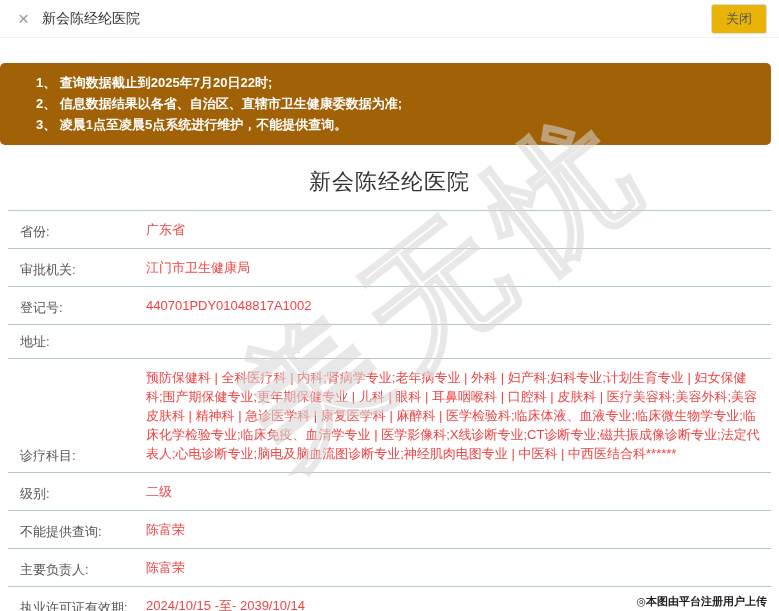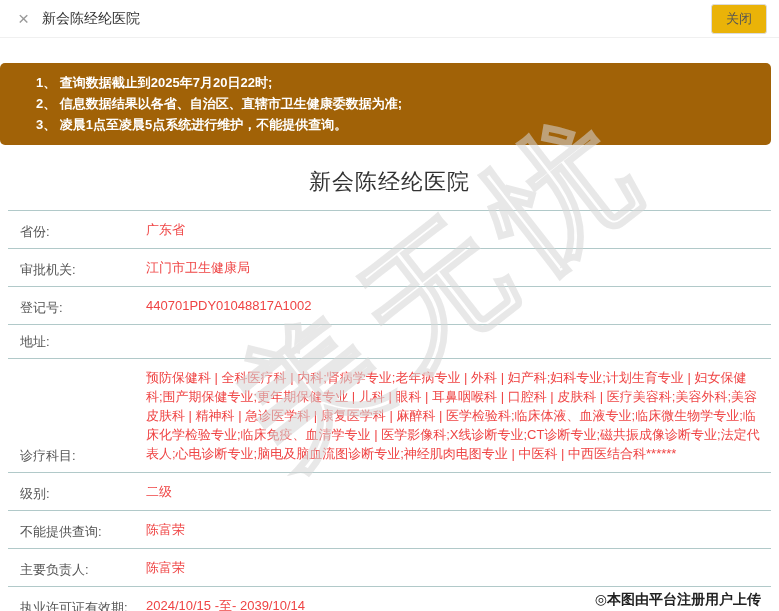--- a/index.html
+++ b/index.html
@@ -40,22 +40,22 @@
   .detail-row { display:flex; border-bottom:1px solid #b1c9c9; align-items:flex-end; }
   .detail-label {
     width:126px; flex-shrink:0; padding:9px 0 9px 12px;
     font-size:13px; color:#555; line-height:15px;
   }
   .detail-value {
     flex:1; padding:9px 10px 9px 0;
     font-size:13px; color:#ef4444; line-height:19px;
   }
   .upload-credit {
-    position:absolute; right:18px; bottom:2px;
-    font-size:14px; font-weight:bold; color:#222;
+    position:absolute; right:12px; bottom:2px;
+    font-size:11px; font-weight:bold; color:#222;
     text-shadow:-1px -1px 0 #fff, 1px -1px 0 #fff, -1px 1px 0 #fff, 1px 1px 0 #fff,
                 0 -1px 0 #fff, 0 1px 0 #fff, -1px 0 0 #fff, 1px 0 0 #fff;
   }
   
   .watermark {
     position:absolute; left:135px; top:195px; width:620px;
     transform:rotate(-38deg); transform-origin:center center;
     font-size:135px; font-weight:bold; letter-spacing:22px; white-space:nowrap;
     color:rgba(255,255,255,0);
     -webkit-text-stroke:2.5px #d6d6d6;

